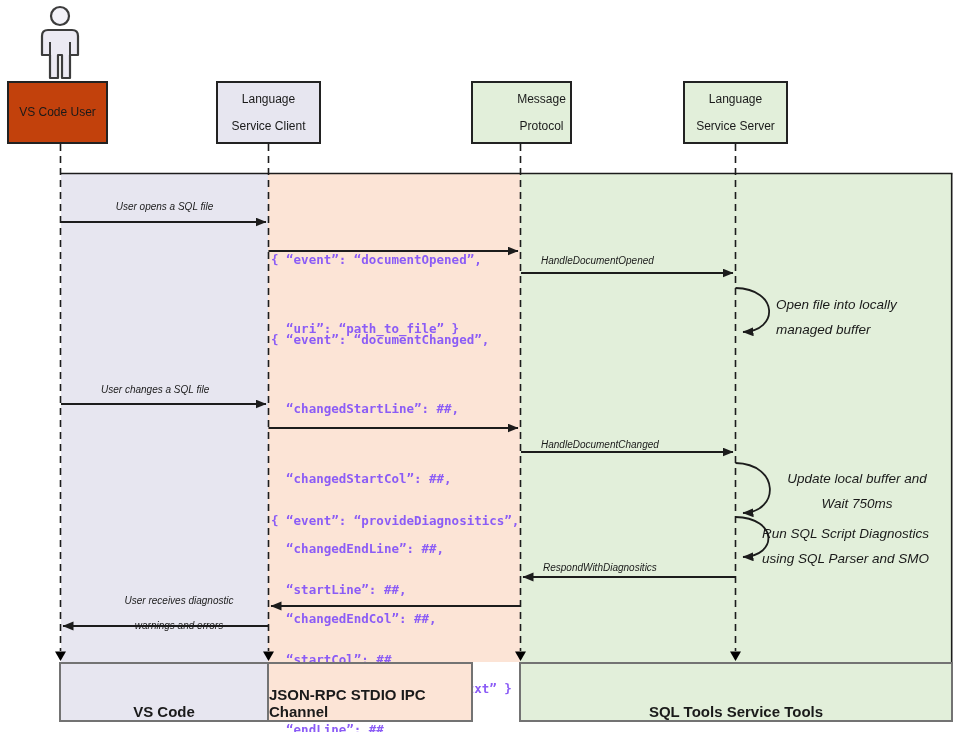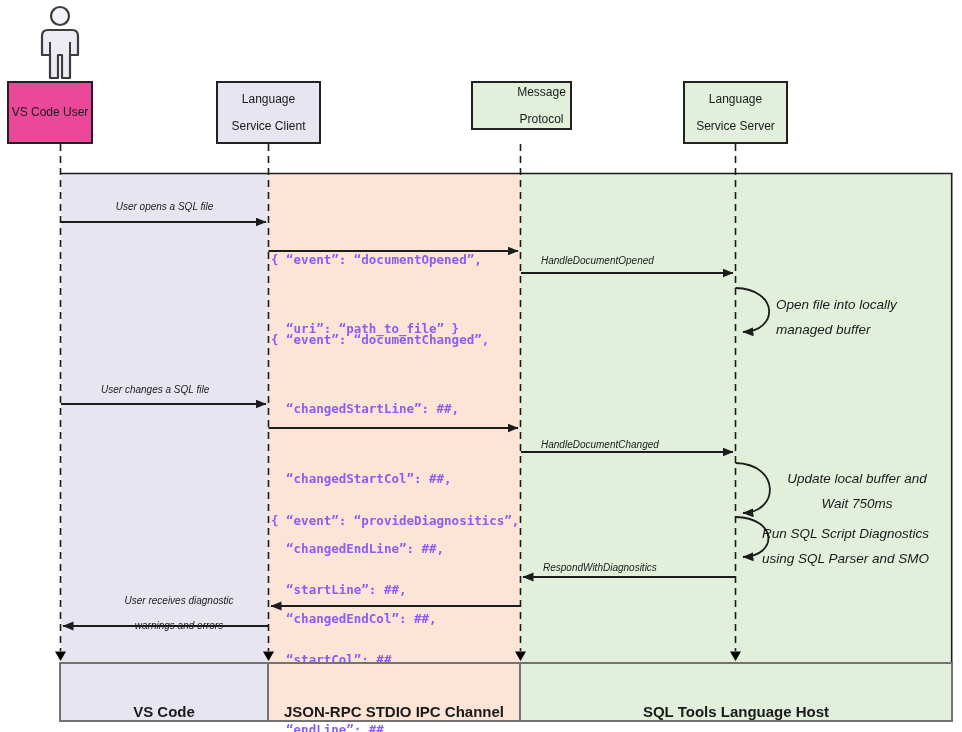--- a/index.html
+++ b/index.html
@@ -76,28 +76,28 @@
     <polygon points="730,651.5 741,651.5 735.5,661"></polygon>
   </svg>
 
   <svg class="person" width="56" height="80" viewBox="0 0 56 80">
     <circle cx="28" cy="12" r="9" fill="#f3f2f8" stroke="#3c3c3c" stroke-width="2.2"></circle>
     <path d="M16,26 h24 q6,0 6,6 v19 h-8 v23 h-8 v-23 h-4 v23 h-8 v-23 h-8 v-19 q0,-6 6,-6 z" fill="#eceaf3" stroke="#3c3c3c" stroke-width="2.2" stroke-linejoin="round"></path>
     <line x1="18" y1="38" x2="18" y2="51" stroke="#3c3c3c" stroke-width="2"></line>
     <line x1="38" y1="38" x2="38" y2="51" stroke="#3c3c3c" stroke-width="2"></line>
   </svg>
 
-  <div class="abox" style="left:7px;top:81px;width:86px;height:63px;background:#ec4899;">
+  <div class="abox" style="left:7px;top:81px;width:101px;height:63px;background:#c2410c;">
     <span>VS Code User</span>
   </div>
   <div class="abox" style="left:216px;top:81px;width:105px;height:63px;background:#e7e6f0;">
     <span>Language</span>
     <span>Service Client</span>
   </div>
-  <div class="abox" style="left:471px;top:81px;width:101px;height:49px;background:#e2efda;padding-left:40px;">
+  <div class="abox" style="left:471px;top:81px;width:101px;height:63px;background:#e2efda;padding-left:40px;">
     <span>Message</span>
     <span>Protocol</span>
   </div>
   <div class="abox" style="left:683px;top:81px;width:105px;height:63px;background:#e2efda;">
     <span>Language</span>
     <span>Service Server</span>
   </div>
 
   <div class="ilabel centered" style="left:61px;top:198px;width:207px;">User opens a SQL file</div>
   <div class="ilabel" style="left:541px;top:252px;">HandleDocumentOpened</div>
@@ -139,20 +139,20 @@
     <div>  “startLine”: ##,</div>
     <div>  “startCol”: ##,</div>
     <div>  “endLine”: ##,</div>
     
     
   </div>
 
   <div class="fbox" style="left:59px;width:210px;background:#e7e6f0;">
     <span>VS Code</span>
   </div>
-  <div class="fbox" style="left:267px;width:254px;background:#fce4d6;">
+  <div class="fbox" style="left:267px;width:206px;background:#fce4d6;">
     <span>JSON-RPC STDIO IPC Channel</span>
   </div>
   <div class="fbox" style="left:519px;width:434px;background:#e2efda;">
-    <span>SQL Tools Language Host</span>
+    <span>SQL Tools Service Tools</span>
   </div>
 
 </div>
 
 </body></html>

